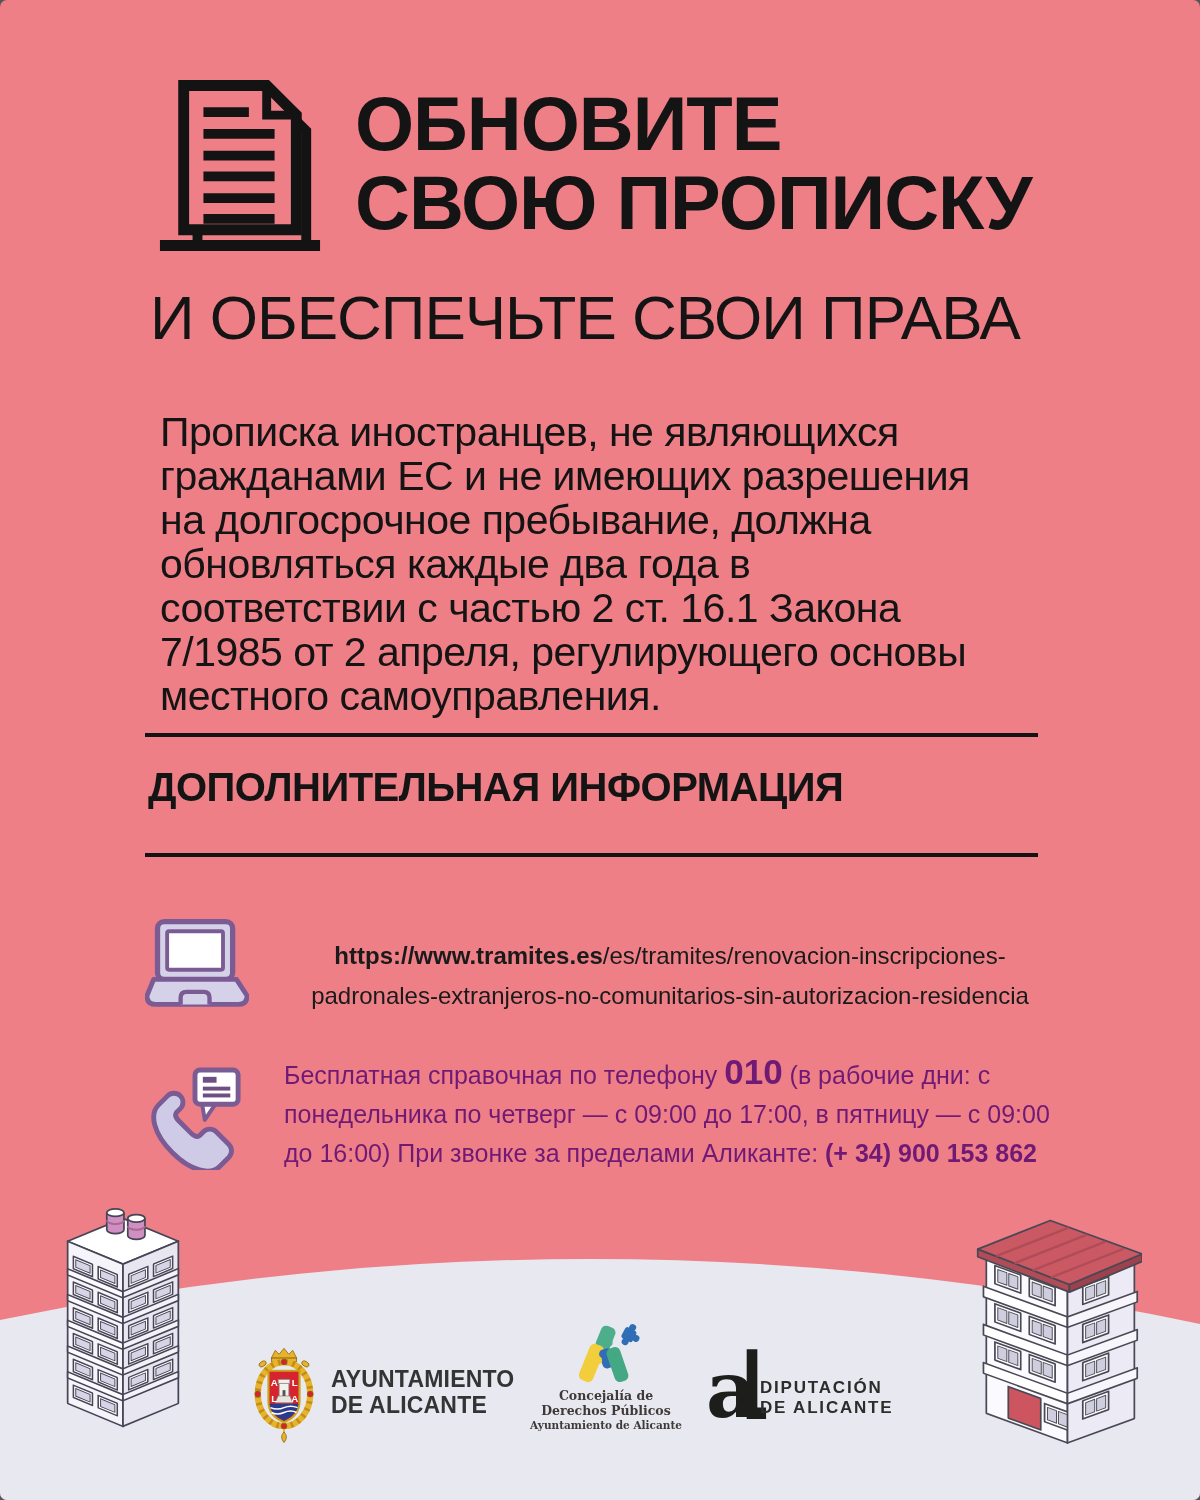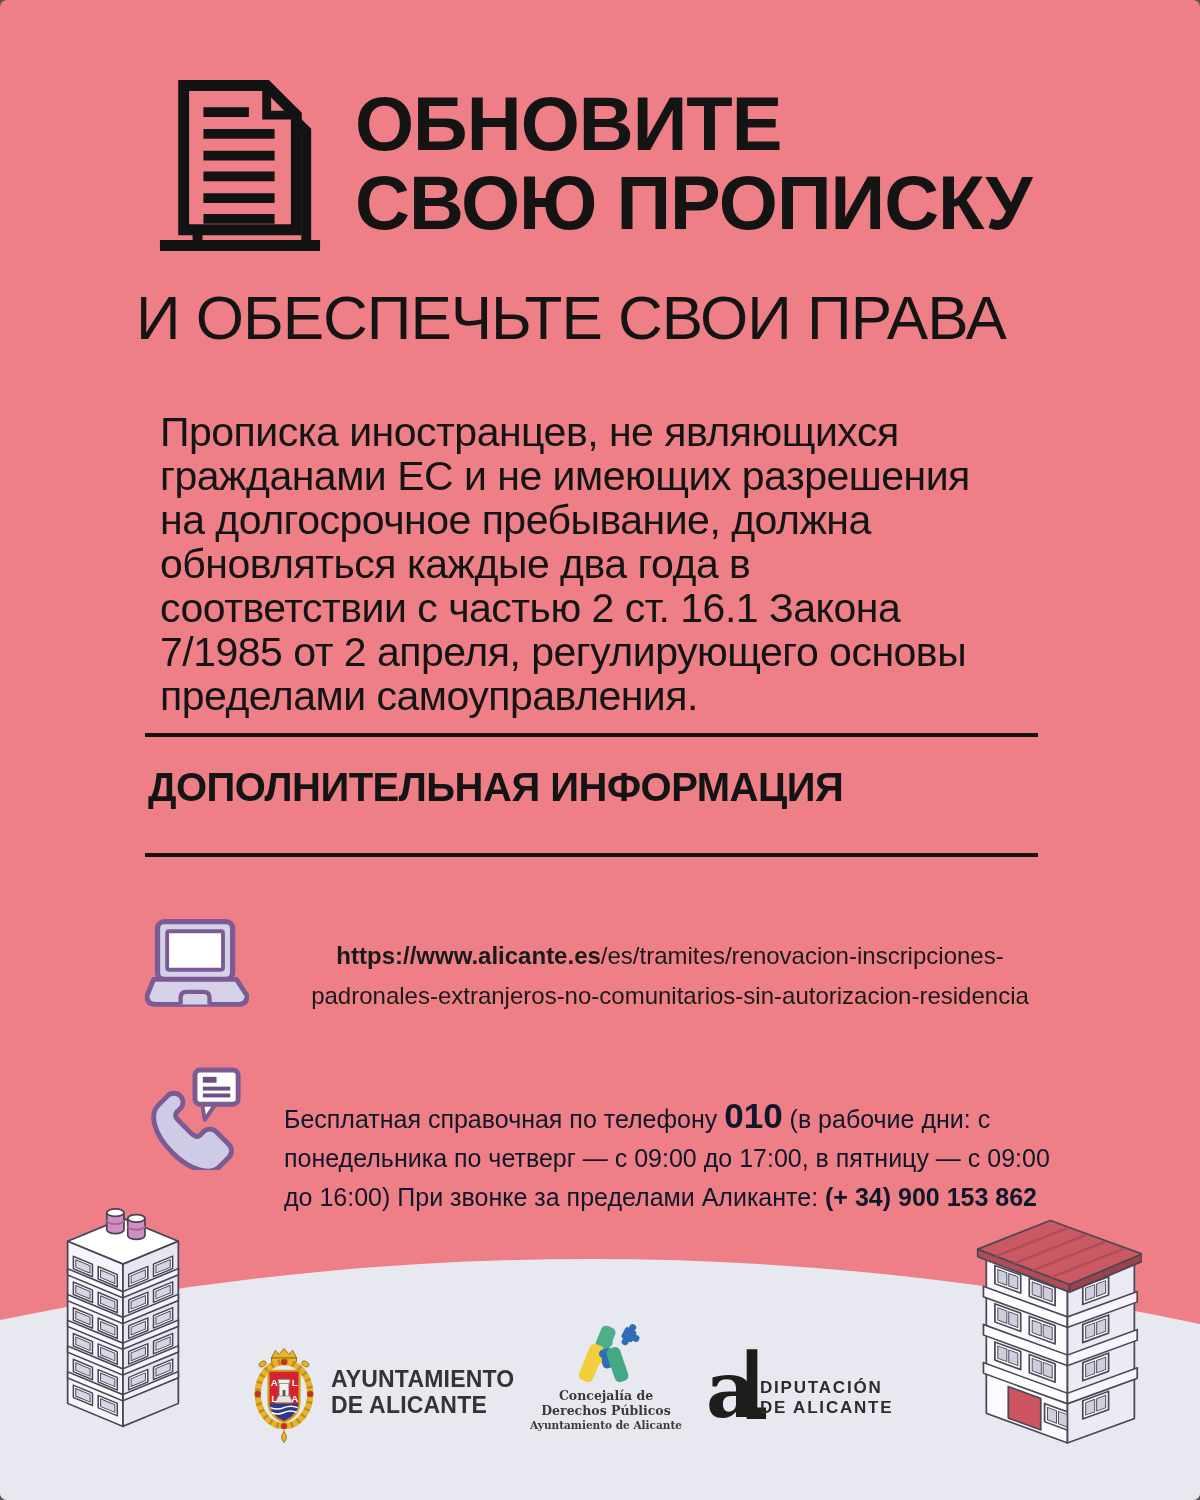--- a/index.html
+++ b/index.html
@@ -4,35 +4,35 @@
 <style>
   html,body{margin:0;padding:0;background:#555;}
   .poster{
     position:relative;width:1200px;height:1500px;overflow:hidden;
     background:#ee7f87;font-family:"Liberation Sans",sans-serif;color:#141414;border-radius:7px;
   }
   .abs{position:absolute;}
   
   .doc-icon{left:156px;top:78px;width:168px;height:176px;}
   .title{left:355px;top:84px;font-size:76px;font-weight:bold;line-height:79px;letter-spacing:-1px;white-space:nowrap;}
-  .subtitle{left:136px;top:282px;font-size:62px;font-weight:400;letter-spacing:-1px;white-space:nowrap;}
+  .subtitle{left:150px;top:282px;font-size:62px;font-weight:400;letter-spacing:-1px;white-space:nowrap;}
   
   .body-text{left:160px;top:394px;font-size:41px;line-height:44px;letter-spacing:-0.5px;margin-top:16px;}
   .body-text div{white-space:nowrap;}
   
   .rule{left:145px;width:893px;height:4px;background:#131313;}
   .rule-top{top:733px;}
   .rule-bottom{top:853px;}
   .section-heading{left:148px;top:765px;font-size:40px;font-weight:bold;letter-spacing:-0.5px;white-space:nowrap;}
   
   .laptop-icon{left:145px;top:916px;width:104px;height:94px;}
   .url-block{left:275px;top:936px;width:790px;text-align:center;font-size:24px;line-height:40px;color:#1a1a1a;}
   .url-block .b{font-weight:bold;}
   .phone-icon{left:146px;top:1066px;width:98px;height:104px;}
-  .phone-block{left:284px;top:1096px;width:800px;font-size:25px;line-height:39px;color:#0f172a;}
+  .phone-block{left:284px;top:1052px;width:800px;font-size:25px;line-height:39px;color:#701a75;}
   .phone-block .line{white-space:nowrap;}
   .phone-block .big{font-size:35px;font-weight:bold;}
   .phone-block .b{font-weight:bold;}
   
   .wave{left:0;top:1150px;width:1200px;height:350px;}
   .building-left{left:60px;top:1205px;width:126px;height:229px;}
   .building-right{left:972px;top:1186px;width:170px;height:260px;}
   .crest{left:250px;top:1346px;width:68px;height:98px;}
   .ayto-text{left:331px;top:1366px;font-size:23px;font-weight:bold;line-height:26px;color:#343434;letter-spacing:0.2px;white-space:nowrap;}
   .concejalia{left:528px;top:1320px;width:156px;text-align:center;}
@@ -73,37 +73,37 @@
   </div>
   <div class="abs subtitle">И ОБЕСПЕЧЬТЕ СВОИ ПРАВА</div>
 
   <div class="abs body-text">
     <div>Прописка иностранцев, не являющихся</div>
     <div>гражданами ЕС и не имеющих разрешения</div>
     <div>на долгосрочное пребывание, должна</div>
     <div>обновляться каждые два года в</div>
     <div>соответствии с частью 2 ст. 16.1 Закона</div>
     <div>7/1985 от 2 апреля, регулирующего основы</div>
-    <div>пределами самоуправления.</div>
+    <div>местного самоуправления.</div>
   </div>
 
   <div class="abs rule rule-top"></div>
   <div class="abs section-heading">ДОПОЛНИТЕЛЬНАЯ ИНФОРМАЦИЯ</div>
   <div class="abs rule rule-bottom"></div>
 
   <svg class="abs laptop-icon" viewBox="0 0 108 96">
     <g stroke="#7b5b93" stroke-linejoin="round">
       <rect x="13" y="5" width="78" height="60" rx="7" fill="#d5d1e9" stroke-width="5.5"></rect>
       <rect x="23" y="15" width="58" height="40" rx="2" fill="#ffffff" stroke-width="4"></rect>
       <path d="M9,65 H95 L106,82 Q106,91 97,91 H11 Q2,91 2,82 Z" fill="#d5d1e9" stroke-width="5"></path>
       <path d="M37,91 V84 Q37,78 43,78 H61 Q67,78 67,84 V91" fill="#d5d1e9" stroke-width="4.5"></path>
     </g>
   </svg>
   <div class="abs url-block">
-    <div><span class="b">https://www.alicante.es</span><span>/es/tramites/renovacion-inscripciones-</span></div>
+    <div><span class="b">https://www.tramites.es</span><span>/es/tramites/renovacion-inscripciones-</span></div>
     <div>padronales-extranjeros-no-comunitarios-sin-autorizacion-residencia</div>
   </div>
 
   <svg class="abs phone-icon" viewBox="0 0 100 104">
     <polygon points="57,36 72,36 60,54" fill="#ffffff" stroke="#7b5b93" stroke-width="4" stroke-linejoin="round"></polygon>
     <rect x="50" y="3" width="44" height="35" rx="5" fill="#ffffff" stroke="#7b5b93" stroke-width="5"></rect>
     <line x1="58" y1="13" x2="72" y2="13" stroke="#6d4f85" stroke-width="6"></line>
     <line x1="58" y1="22" x2="86" y2="22" stroke="#6d4f85" stroke-width="4"></line>
     <line x1="58" y1="29" x2="86" y2="29" stroke="#6d4f85" stroke-width="4"></line>
     <g transform="translate(2,20) scale(1.18)">

